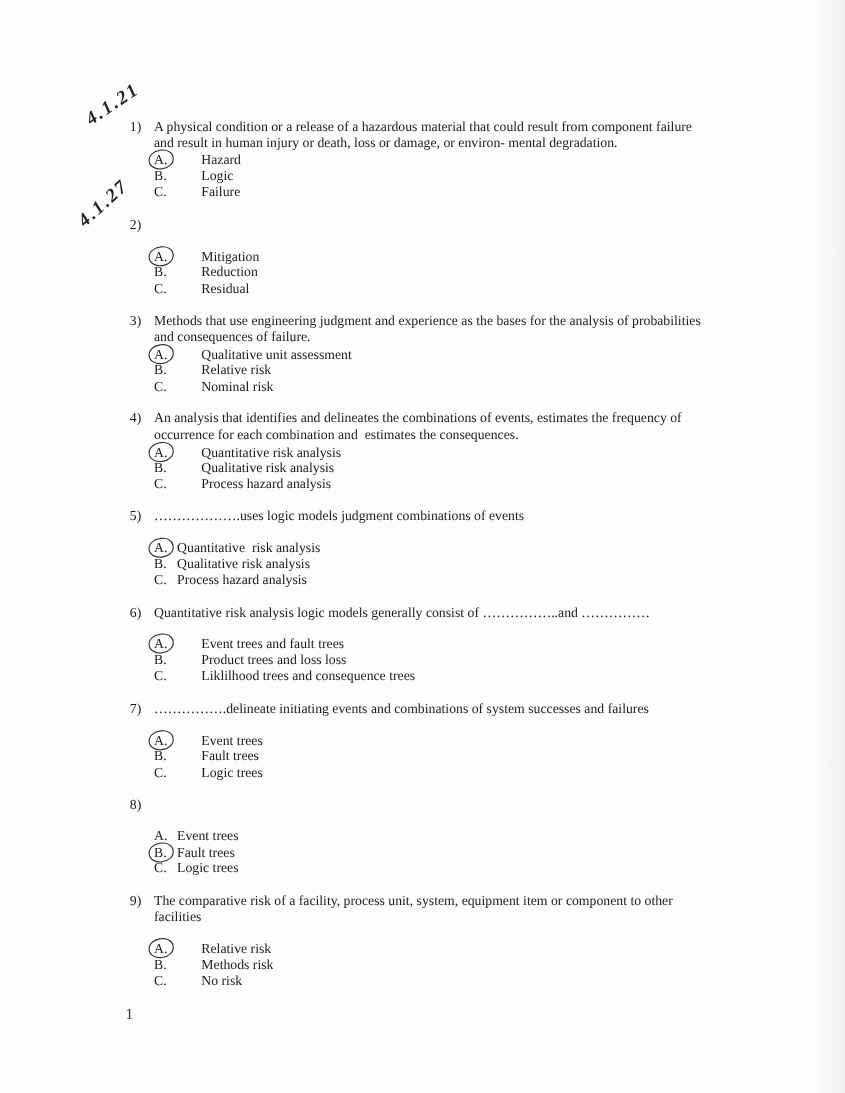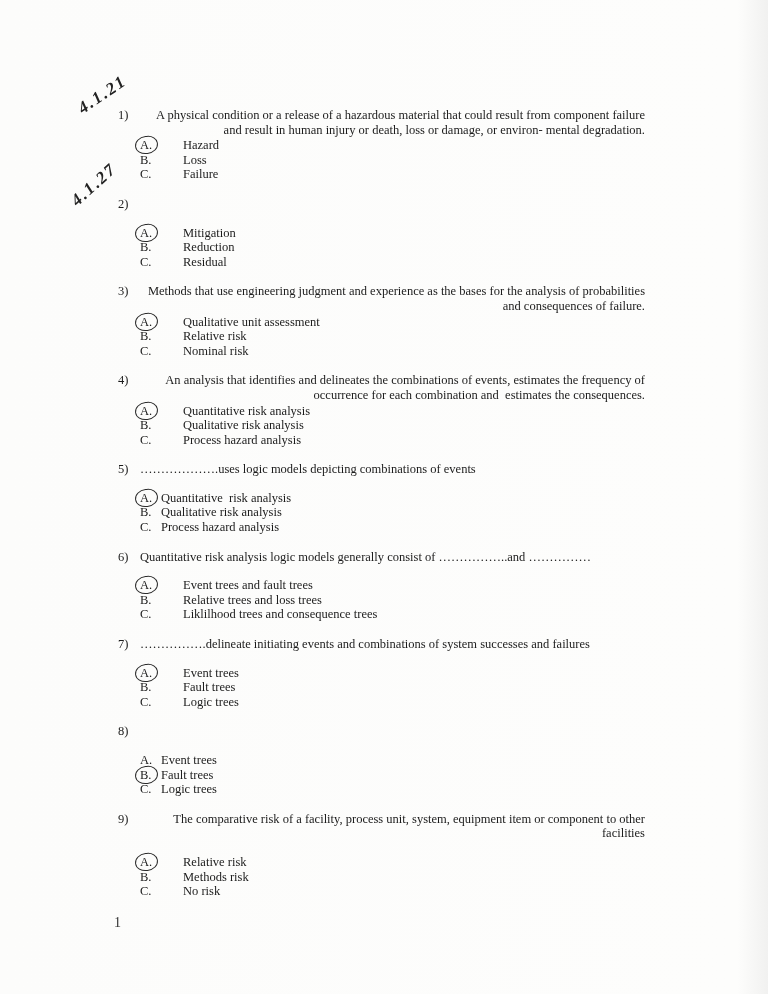--- a/index.html
+++ b/index.html
@@ -53,21 +53,20 @@
   }
   .question { margin-bottom: 15px; }
   .q-row { display: flex; }
   .q-num {
     width: 22px;
     flex: 0 0 22px;
   }
   .q-text {
     max-width: 505px;
     white-space: pre-wrap;
-    text-align: right;
   }
 
   .options { margin-left: 22px; margin-top: 1px; }
   .options.gap { margin-top: 14px; }
   .option { display: flex; }
   .opt-letter {
     position: relative;
     flex: 0 0 43px;
     width: 43px;
   }
@@ -110,21 +109,21 @@
       <span class="q-text">A physical condition or a release of a hazardous material that could result from component failure and result in human injury or death, loss or damage, or environ- mental degradation.</span>
     </div>
     <div class="options">
   <div class="option">
     <span class="opt-letter circled">A.</span>
     <span class="opt-text">Hazard</span>
   </div>
 
   <div class="option">
     <span class="opt-letter">B.</span>
-    <span class="opt-text">Loss</span>
+    <span class="opt-text">Logic</span>
   </div>
 
   <div class="option">
     <span class="opt-letter">C.</span>
     <span class="opt-text">Failure</span>
   </div>
 </div>
   </div>
 
   <div class="question">
@@ -191,21 +190,21 @@
   <div class="option">
     <span class="opt-letter">C.</span>
     <span class="opt-text">Process hazard analysis</span>
   </div>
 </div>
   </div>
 
   <div class="question">
     <div class="q-row">
       <span class="q-num">5)</span>
-      <span class="q-text">……………….uses logic models depicting combinations of events</span>
+      <span class="q-text">……………….uses logic models judgment combinations of events</span>
     </div>
     <div class="options gap narrow">
   <div class="option">
     <span class="opt-letter circled">A.</span>
     <span class="opt-text">Quantitative  risk analysis</span>
   </div>
 
   <div class="option">
     <span class="opt-letter">B.</span>
     <span class="opt-text">Qualitative risk analysis</span>
@@ -224,21 +223,21 @@
       <span class="q-text">Quantitative risk analysis logic models generally consist of ……………..and ……………</span>
     </div>
     <div class="options gap">
   <div class="option">
     <span class="opt-letter circled">A.</span>
     <span class="opt-text">Event trees and fault trees</span>
   </div>
 
   <div class="option">
     <span class="opt-letter">B.</span>
-    <span class="opt-text">Relative trees and loss trees</span>
+    <span class="opt-text">Product trees and loss loss</span>
   </div>
 
   <div class="option">
     <span class="opt-letter">C.</span>
     <span class="opt-text">Liklilhood trees and consequence trees</span>
   </div>
 </div>
   </div>
 
   <div class="question">

